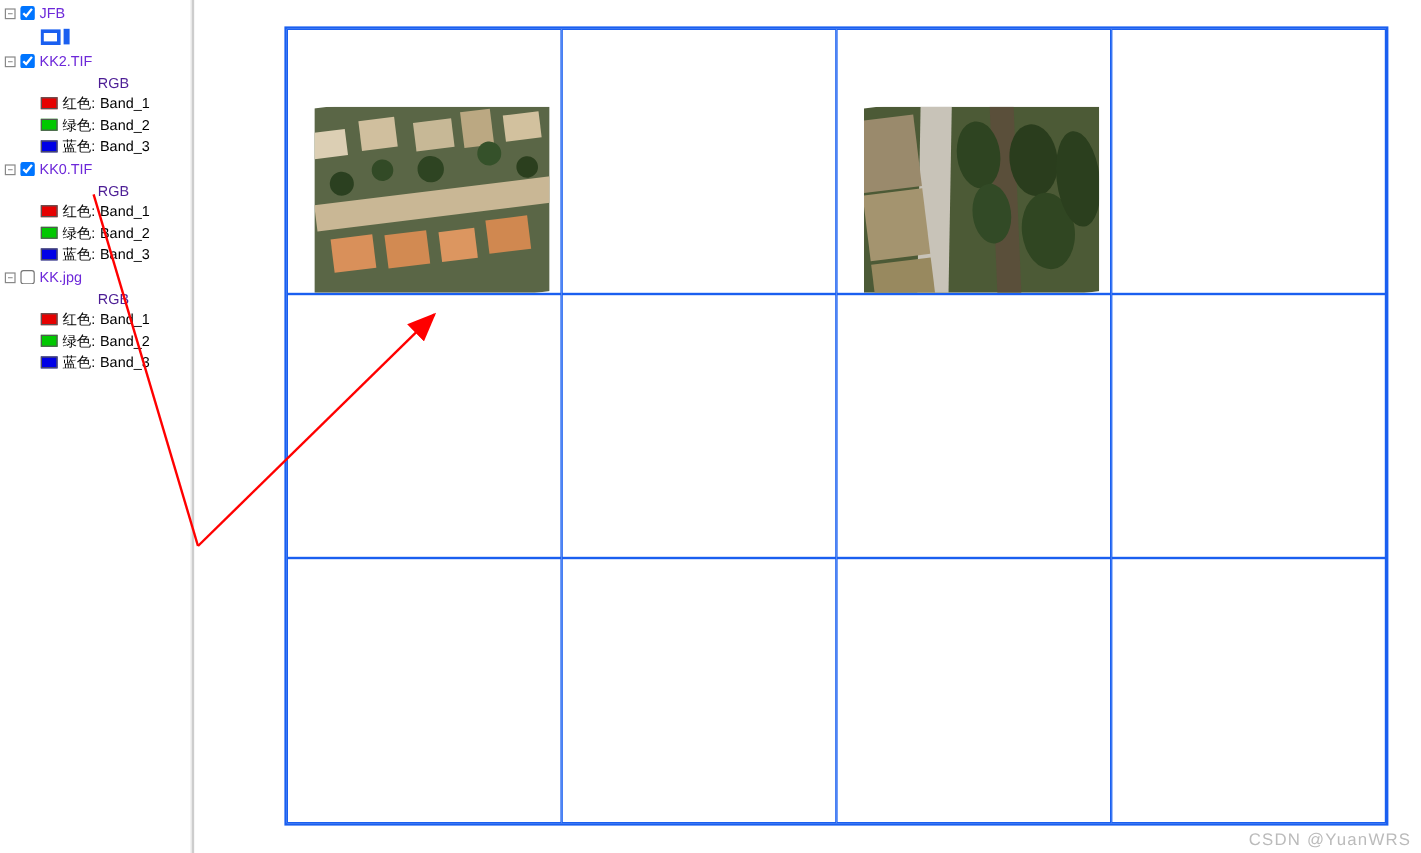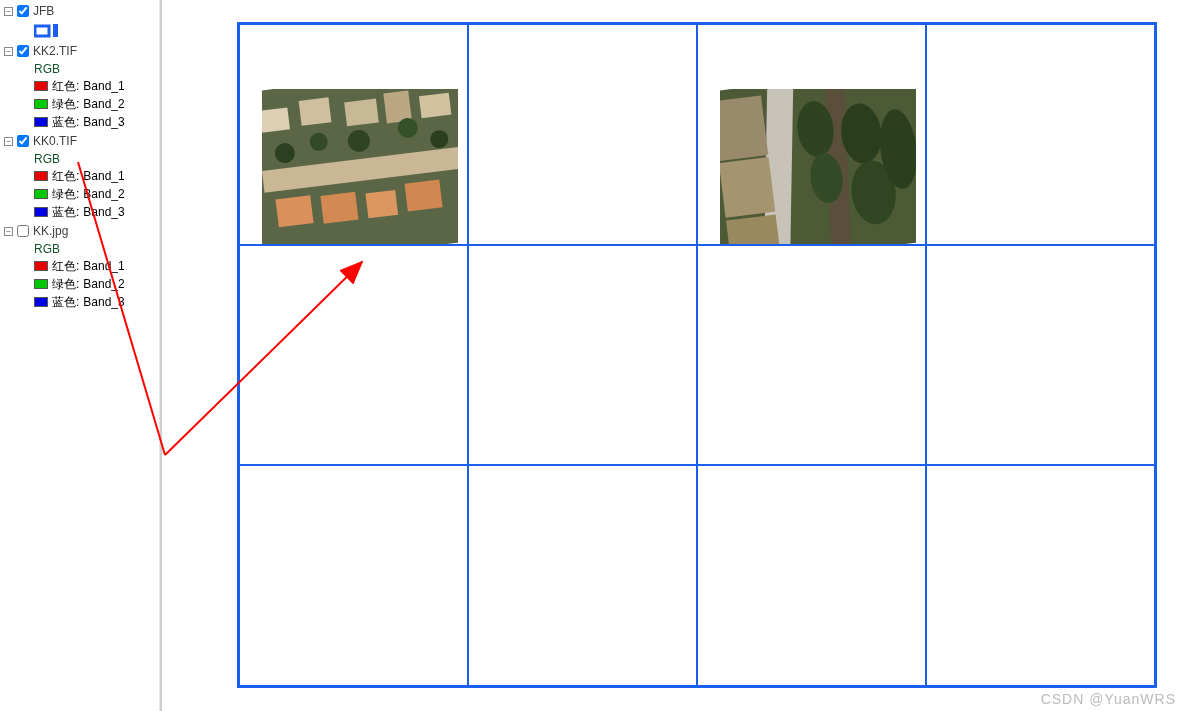--- a/index.html
+++ b/index.html
@@ -50,22 +50,22 @@
     font-size: 8px;
     line-height: 7px;
     color: #555;
     background:#fff;
   }
   .cb {
     width: 12px; height: 12px;
     margin:0;
     cursor:pointer;
   }
-  .node-label { color:#404040; }
-  .rgb-label { color:#14532d; margin: 2px 0 2px 30px; }
+  .node-label { color:#6d28d9; }
+  .rgb-label { color:#4c1d95; margin: 2px 0 2px 30px; text-align: center; }
   .band-row {
     display: flex;
     align-items: center;
     gap: 4px;
     margin: 0 0 2px 30px;
     height:16px;
   }
   .swatch {
     width: 14px; height: 10px;
     border: 1px solid #555;

